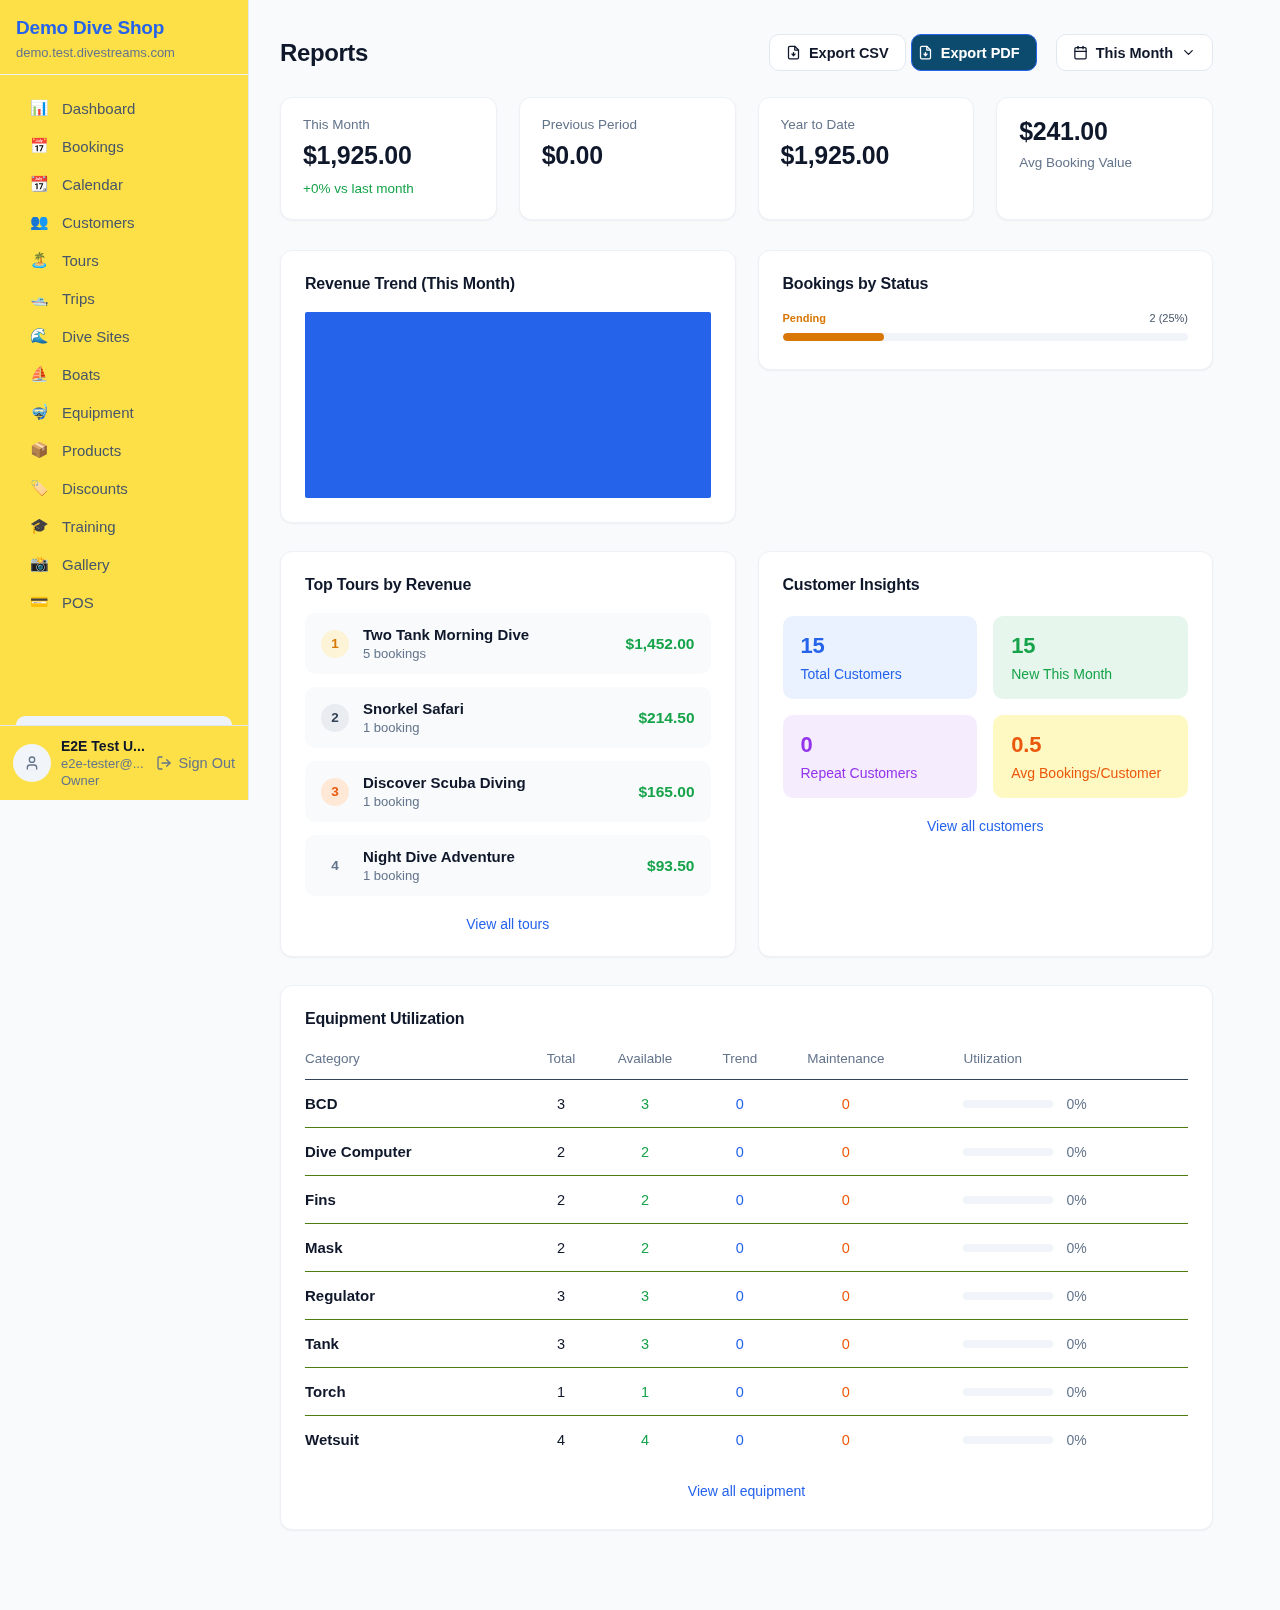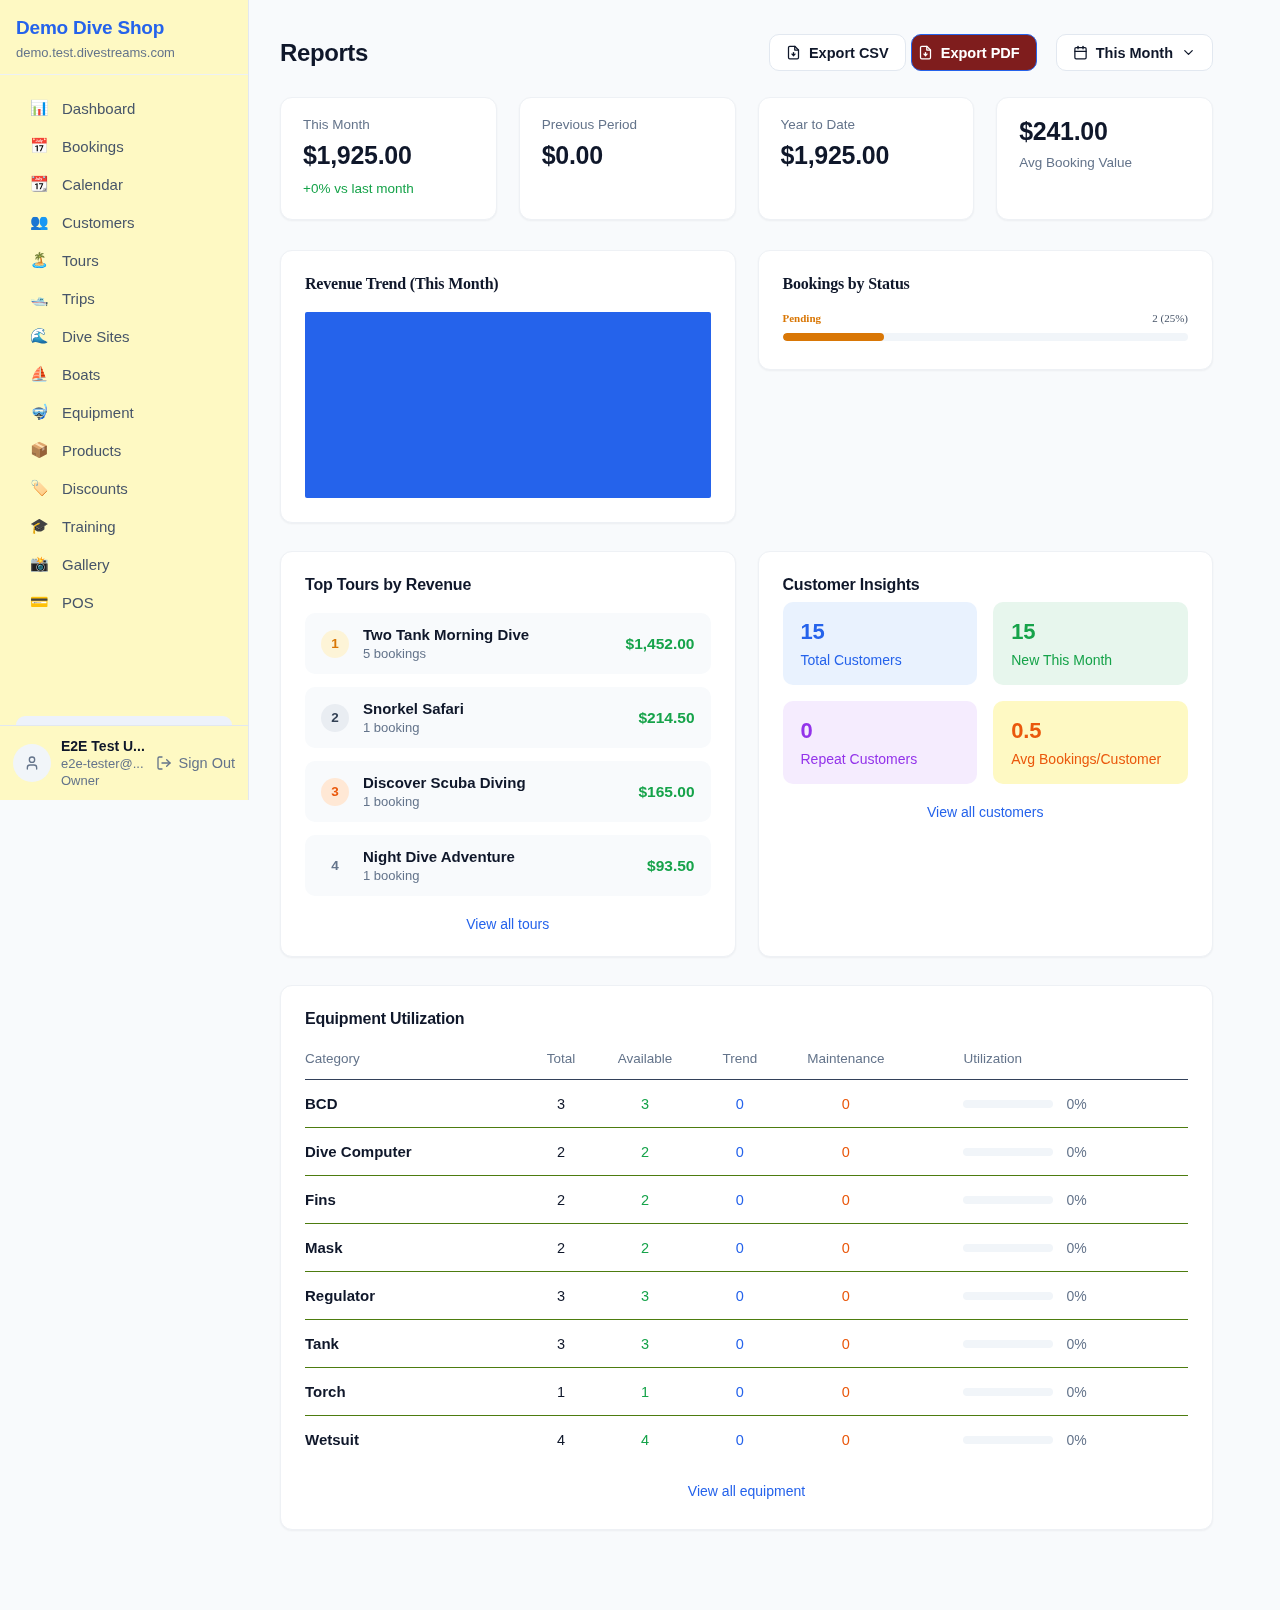--- a/index.html
+++ b/index.html
@@ -6,21 +6,21 @@
   html,body { width:1280px; height:1610px; }
   body {
     font-family:"Liberation Sans","DejaVu Sans",sans-serif;
     background:#f8fafc; color:#0f172a; position:relative; overflow:hidden;
   }
   svg { display:block; }
 
   
   .sidebar {
     position:absolute; top:0; left:0; width:249px; height:800px;
-    background:#fef9c3; border-right:1px solid #e2e8f0;
+    background:#fde047; border-right:1px solid #e2e8f0;
     display:flex; flex-direction:column;
   }
   .brand { padding:17px 16px 14px; border-bottom:1px solid #edf1f5; }
   .brand-title { color:#2563eb; font-size:19px; font-weight:700; letter-spacing:-0.2px; }
   .brand-domain { color:#64748b; font-size:13px; margin-top:6px; }
   .nav { flex:1; padding:14px 16px 0; overflow:hidden; }
   .nav-item {
     display:flex; align-items:center; gap:13px;
     padding:10px 14px; border-radius:10px; cursor:pointer;
     color:#475569; font-size:15px;
@@ -46,41 +46,41 @@
   
   .main { position:absolute; left:249px; top:4px; width:1031px; padding:30px 67px 0 31px; }
   .page-header { display:flex; justify-content:space-between; align-items:center; }
   .page-title { font-size:24px; font-weight:800; color:#0f172a; letter-spacing:-0.4px; }
   .header-actions { display:flex; align-items:flex-end; gap:5px; }
   .btn {
     display:flex; align-items:center; gap:8px; height:37px; padding:0 16px;
     border-radius:10px; border:1px solid #e2e8f0; background:#fff; color:#0f172a;
     font-size:14.5px; font-weight:600; font-family:inherit; cursor:pointer;
   }
-  .btn-primary { background:#7f1d1d; border-color:#2563eb; color:#fff;padding-left:6px; }
+  .btn-primary { background:#0c4a6e; border-color:#2563eb; color:#fff;padding-left:6px; }
   .dropdown { margin-left:14px; }
   .icon-14 { width:15px; height:15px; }
   .icon-16 { width:16px; height:16px; }
 
   .card {
     background:#fff; border:1px solid #eef1f5; border-radius:12px;
     box-shadow:0 1px 2px rgba(15,23,42,.05);
   }
 
   
   .stats-grid { display:grid; grid-template-columns:repeat(4,1fr); gap:22px; margin-top:26px; }
   .stat-card { padding:19px 22px; min-height:123px; }
   .stat-label { font-size:13.5px; color:#64748b; }
   .stat-value { font-size:25px; font-weight:800; color:#0f172a; margin-top:9px; letter-spacing:-0.3px; }
   .stat-delta { font-size:13.5px; color:#16a34a; margin-top:11px; }
   .stat-card.value-first .stat-value { margin-top:0; }
   .stat-card.value-first .stat-label { margin-top:9px; }
 
   .grid-2 { display:grid; grid-template-columns:1fr 1fr; gap:22px; }
-  .row-2 { margin-top:30px; align-items:start;font-family:Liberation Serif, serif; }
+  .row-2 { margin-top:30px; align-items:start; }
   .row-3 { margin-top:28px; }
   .section-title { font-size:16px; font-weight:700; color:#0f172a; letter-spacing:-0.2px; }
 
   
   .chart-card { padding:24px; }
   .chart-block { height:186px; background:#2563eb; border-radius:2px; margin-top:19px; }
 
   
   .status-card { padding:24px 24px 28px; }
   .status-row { margin-top:19px; }
@@ -114,21 +114,21 @@
   .tour-name { font-size:15px; font-weight:600; color:#0f172a; }
   .tour-sub { font-size:13px; color:#64748b; margin-top:3px; }
   .tour-rev { font-size:15.5px; font-weight:700; color:#16a34a; flex:none; }
   .view-link {
     display:block; text-align:center; color:#2563eb; font-size:14px;
     margin-top:20px; text-decoration:none; cursor:pointer;
   }
 
   
   .insights-card { padding:24px; }
-  .tiles { display:grid; grid-template-columns:1fr 1fr; gap:16px; margin-top:8px; }
+  .tiles { display:grid; grid-template-columns:1fr 1fr; gap:16px; margin-top:22px; }
   .tile { border-radius:10px; padding:17px 18px; }
   .tile-value { font-size:22px; font-weight:800; letter-spacing:-0.2px; }
   .tile-label { font-size:14px; margin-top:7px; }
   .tile-blue   { background:#e9f2fe; } .tile-blue .tile-value,   .tile-blue .tile-label   { color:#2563eb; }
   .tile-green  { background:#e7f6ed; } .tile-green .tile-value,  .tile-green .tile-label  { color:#16a34a; }
   .tile-purple { background:#f5ecfe; } .tile-purple .tile-value, .tile-purple .tile-label { color:#9333ea; }
   .tile-orange { background:#fef9c3; } .tile-orange .tile-value, .tile-orange .tile-label { color:#ea580c; }
 
   
   .equip-card { margin-top:28px; padding:24px 24px 30px; }

